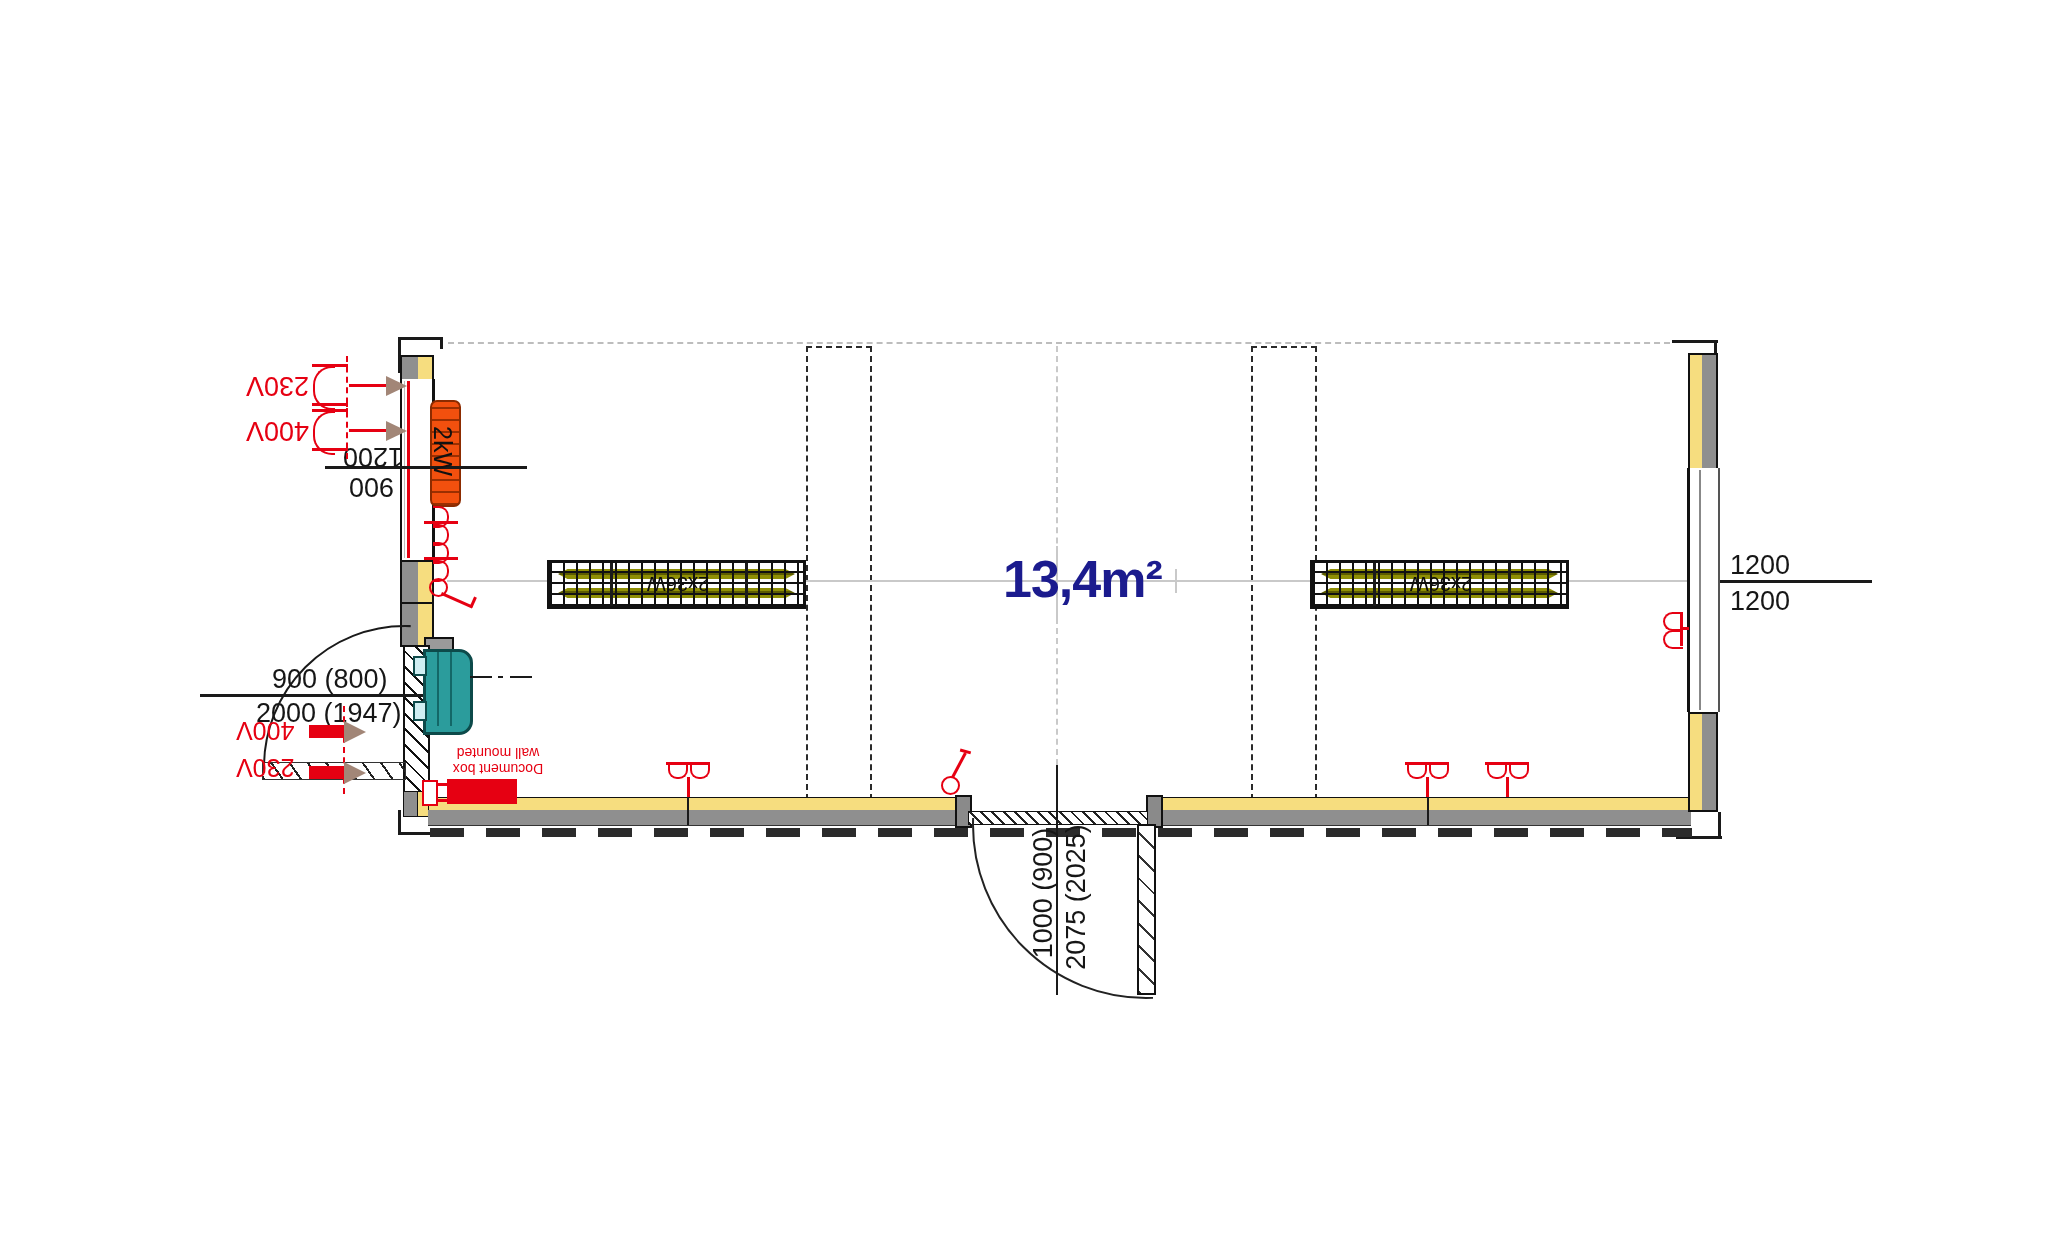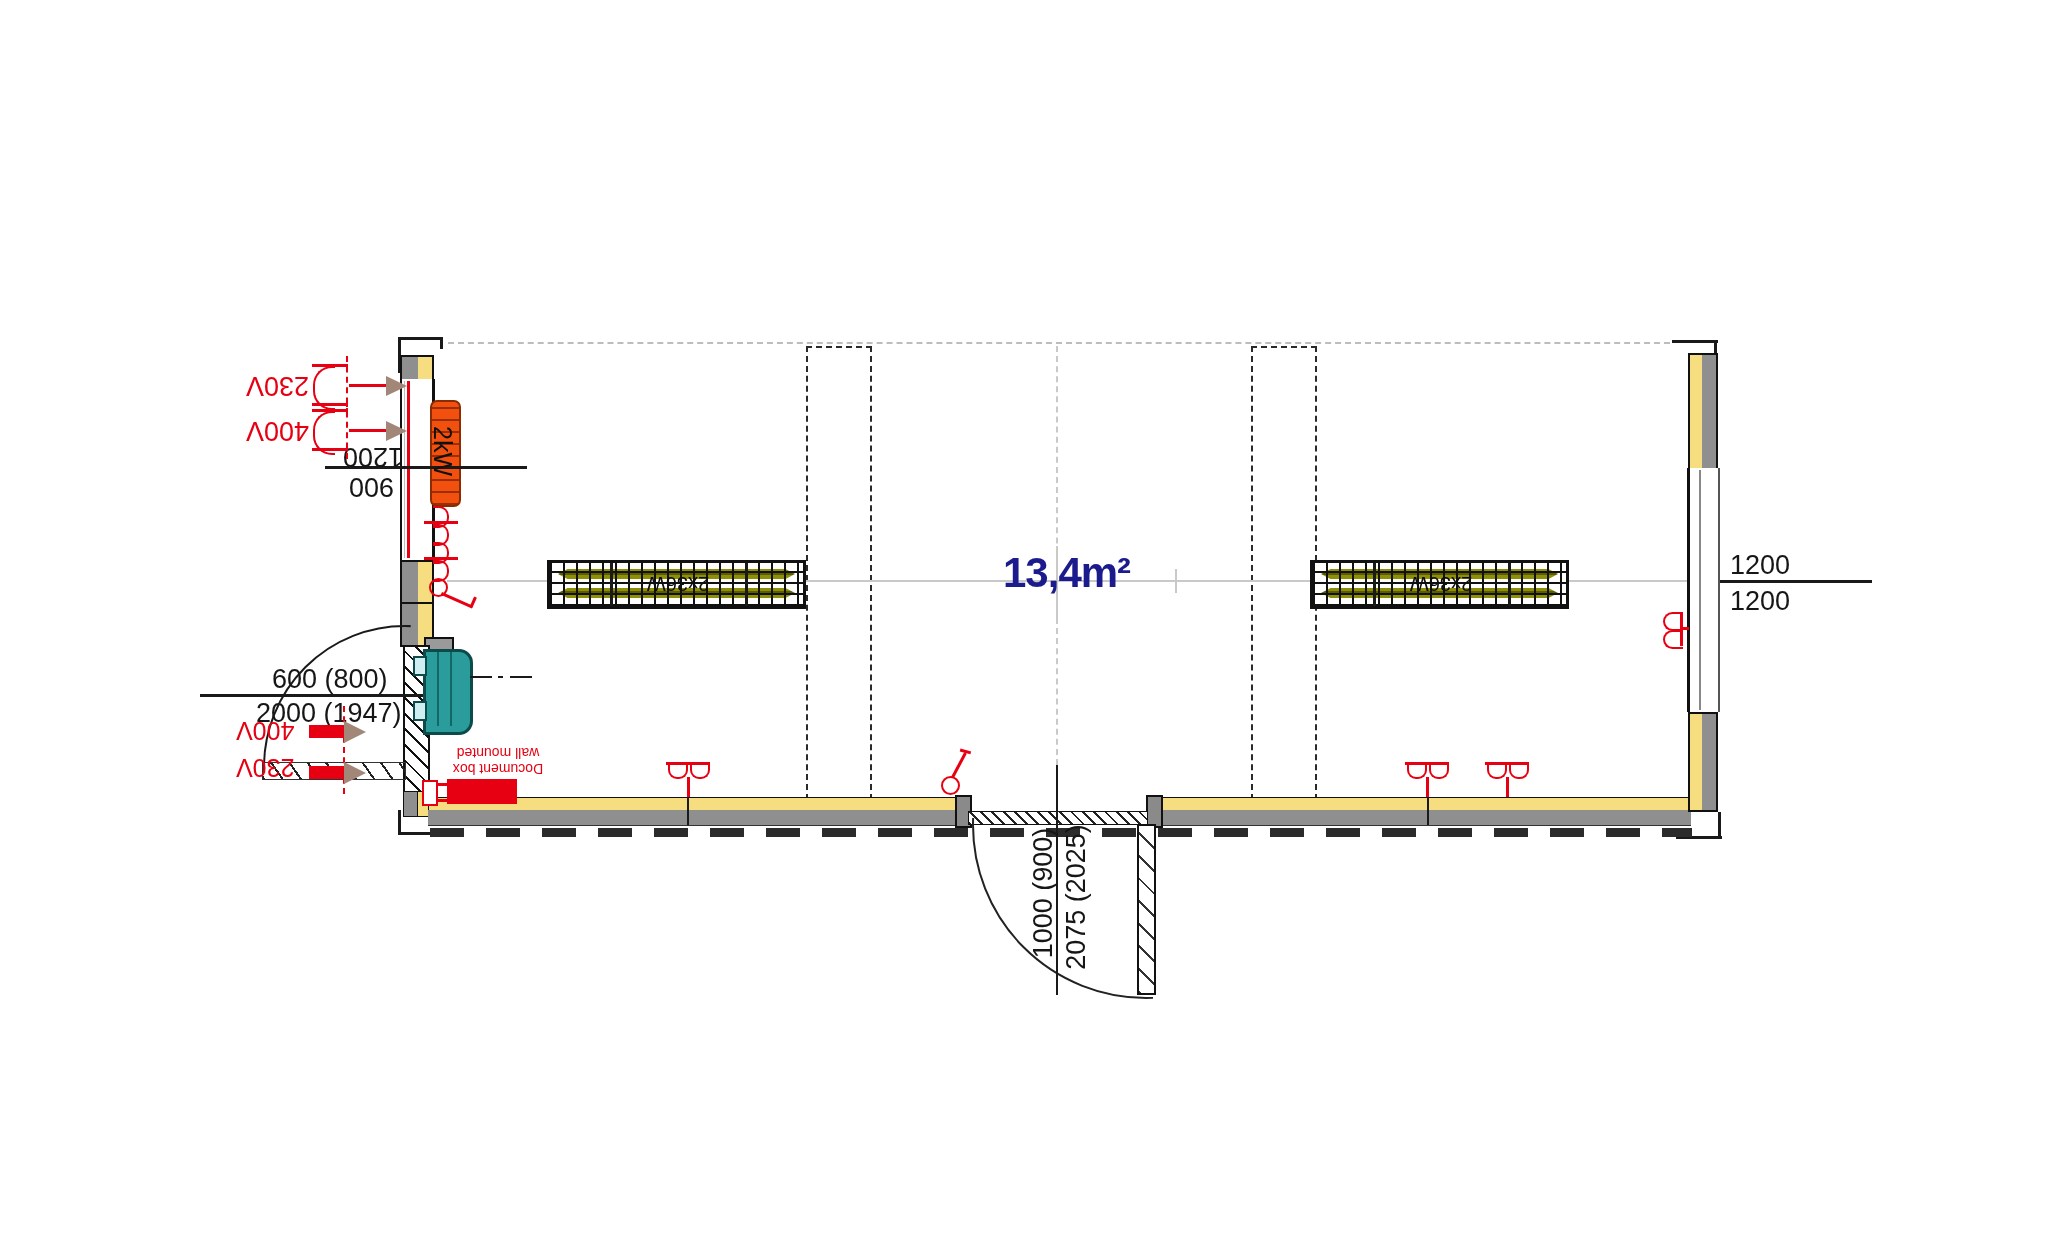--- a/index.html
+++ b/index.html
@@ -101,21 +101,21 @@
   </div>
   <div class="abs" style="left:1310px;top:560px;width:253px;height:43px;background:#fff;border:3px solid #111;">
     <div class="abs" style="left:8px;top:6px;width:237px;height:10px;background:linear-gradient(180deg,#8f8f05 0 35%,#5c5c00 35% 65%,#8f8f05 65%);clip-path:polygon(0 50%,4% 0,96% 0,100% 50%,96% 100%,4% 100%);"></div>
     <div class="abs" style="left:8px;top:25px;width:237px;height:10px;background:linear-gradient(180deg,#8f8f05 0 35%,#5c5c00 35% 65%,#8f8f05 65%);clip-path:polygon(0 50%,4% 0,96% 0,100% 50%,96% 100%,4% 100%);"></div>
     <div class="abs" style="left:0;top:0;right:0;bottom:0;background-image:repeating-linear-gradient(90deg,#111 0 2px,transparent 2px 13px),repeating-linear-gradient(0deg,#111 0 2px,transparent 2px 11px);"></div>
     <div class="ln" style="left:60px;top:0;width:2.5px;height:100%;"></div>
     <div class="ln" style="left:195px;top:0;width:2.5px;height:100%;"></div>
     <div class="t r180" style="left:88px;top:9px;width:80px;height:24px;line-height:24px;text-align:center;font-size:20px;color:#0d0d0d;">2x36W</div>
   </div>
 
-  <div class="t navy" style="left:1003px;top:549px;font-size:42px;font-weight:bold;letter-spacing:-1px;">13,4m²</div>
+  <div class="t navy" style="left:1003px;top:549px;font-size:52px;font-weight:bold;letter-spacing:-1px;">13,4m²</div>
 
   <div class="abs" style="left:430px;top:400px;width:27px;height:103px;background-color:#f2500e;background-image:repeating-linear-gradient(0deg,rgba(150,45,0,.95) 0 2.5px,transparent 2.5px 12px);border:2.5px solid #8c2b00;border-radius:7px;"></div>
   <div class="ln" style="left:325px;top:466px;width:202px;height:2.5px;"></div>
   <div class="t r90" style="left:414px;top:438px;width:58px;height:26px;line-height:26px;text-align:center;font-size:25px;color:#111;">2kW</div>
   <div class="t r180" style="left:343px;top:441px;font-size:27px;">1200</div>
   <div class="t r180" style="left:349px;top:471px;font-size:27px;">900</div>
 
   <div class="scallop" style="left:433px;top:506px;"></div>
   <div class="scallop" style="left:433px;top:524px;"></div>
   <div class="scallop" style="left:433px;top:542px;"></div>
@@ -136,21 +136,21 @@
 
   <div class="socket-arc" style="left:313px;top:411px;width:20px;height:40px;"></div>
   <div class="rln" style="left:312px;top:409px;width:36px;height:2.5px;"></div>
   <div class="rln" style="left:312px;top:448px;width:36px;height:2.5px;"></div>
   <div class="abs" style="left:346px;top:401px;height:58px;border-left:2.5px dashed #e60012;"></div>
   <div class="rln" style="left:349px;top:429px;width:40px;height:2.5px;"></div>
   <div class="arrowhead" style="left:386px;top:421px;"></div>
   <div class="t red r180" style="left:246px;top:415px;font-size:27px;">400V</div>
 
   <div class="ln" style="left:200px;top:694px;width:250px;height:2.5px;"></div>
-  <div class="t" style="left:272px;top:664px;font-size:27px;">600 (800)</div>
+  <div class="t" style="left:272px;top:664px;font-size:27px;">900 (800)</div>
   <div class="t" style="left:256px;top:698px;font-size:27px;">2000 (1947)</div>
   <div class="abs" style="left:262px;top:762px;width:142px;height:16px;border:1.5px solid #333;background-image:repeating-linear-gradient(55deg,#222 0 2px,transparent 2px 15px);"></div>
   <div class="abs" style="left:263px;top:625px;width:280px;height:280px;border:2.5px solid #1a1a1a;border-radius:50%;clip-path:polygon(-2% -2%, 52% -2%, 52% 52%, -2% 52%);"></div>
 
   <div class="abs" style="left:343px;top:706px;height:88px;border-left:2.5px dashed #e60012;"></div>
   <div class="rln" style="left:309px;top:725px;width:36px;height:13px;"></div>
   <div class="arrowhead" style="left:344px;top:721px;border-top-width:11px;border-bottom-width:11px;border-left-width:22px;"></div>
   <div class="t red r180" style="left:236px;top:716px;font-size:25px;">400V</div>
   <div class="rln" style="left:309px;top:766px;width:36px;height:13px;"></div>
   <div class="arrowhead" style="left:344px;top:762px;border-top-width:11px;border-bottom-width:11px;border-left-width:22px;"></div>

